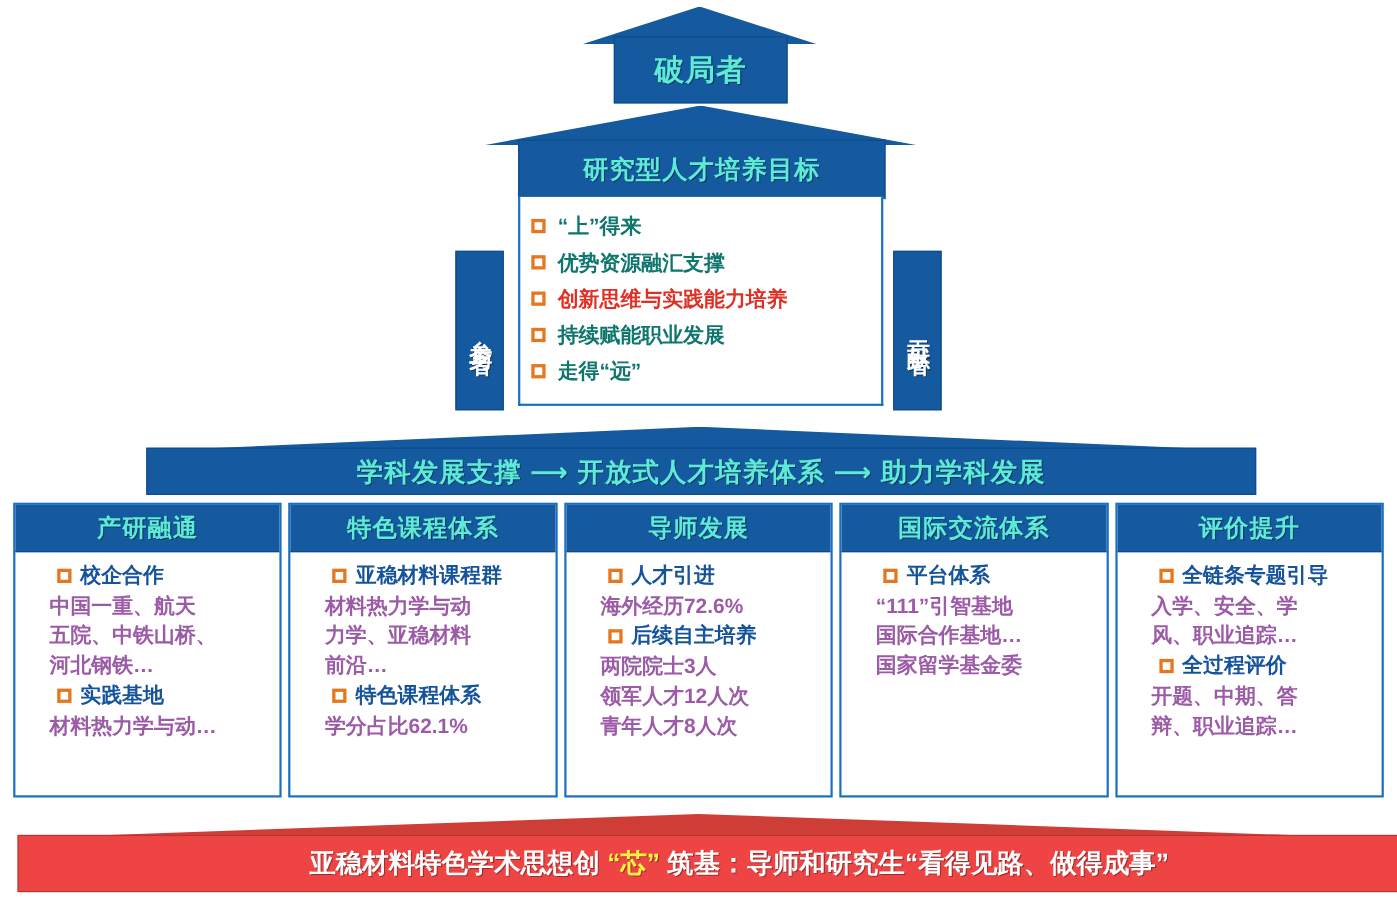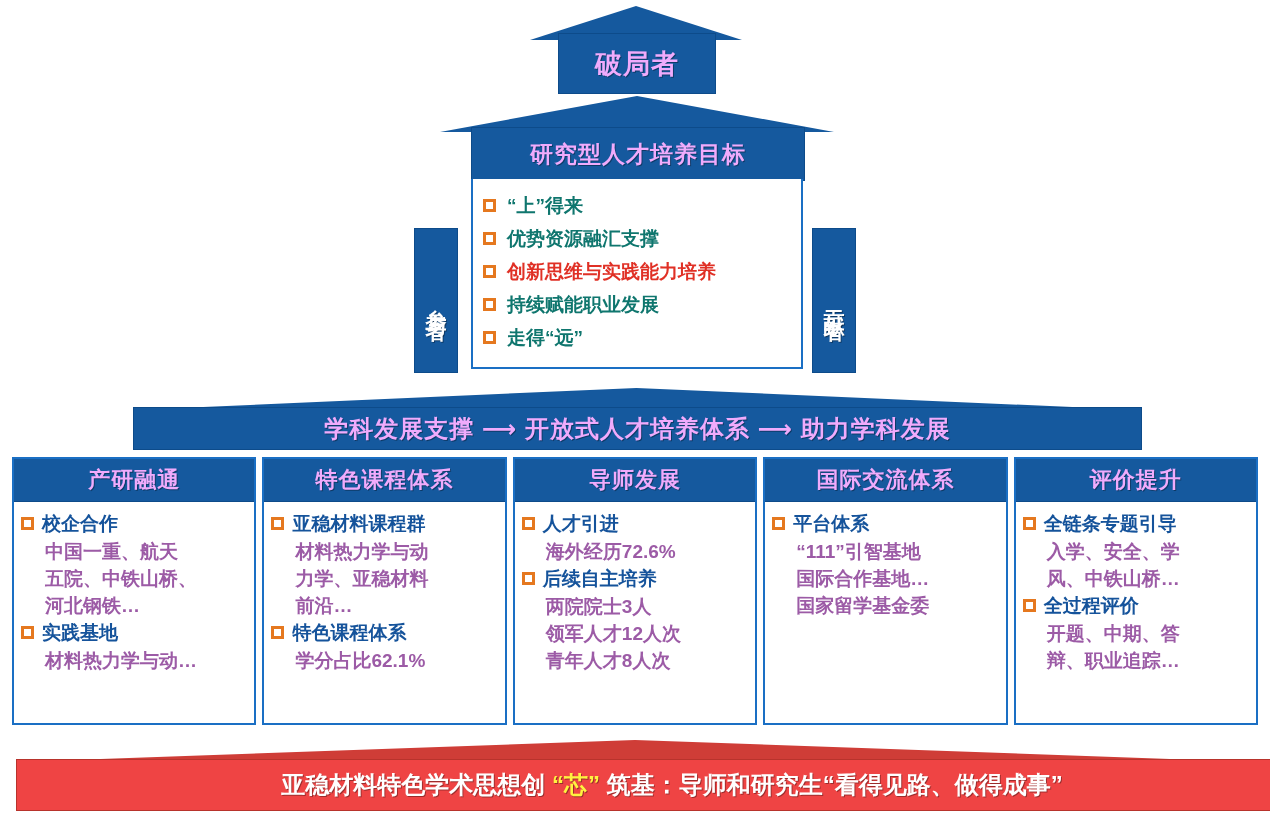--- a/index.html
+++ b/index.html
@@ -5,21 +5,21 @@
   html,body{margin:0;padding:0;background:#ffffff;}
   body{
     width:1270px;height:829px;position:relative;overflow:hidden;
     font-family:"Liberation Sans","DejaVu Sans",sans-serif;
   }
 
   
   .abs{position:absolute;}
   .ctr{display:flex;align-items:center;justify-content:center;}
   .hdr-txt{
-    color:#f0abfc;font-weight:bold;letter-spacing:1px;
+    color:#5eead4;font-weight:bold;letter-spacing:1px;
     text-shadow:1px 1px 0 rgba(0,0,0,.35);
   }
 
   
   #tier1-roof{
     left:530px;top:6px;width:212px;height:34px;
     background:#15599e;
     clip-path:polygon(50% 0%,100% 100%,0% 100%);
   }
   #tier1-box{
@@ -86,21 +86,21 @@
   .col{
     flex:1 1 0;display:flex;flex-direction:column;
     border:2px solid #1a6fc4;box-sizing:border-box;background:#fff;
   }
   .col-hdr{
     height:42px;background:#15599e;border-bottom:1px solid #0d4b8a;
     display:flex;align-items:center;justify-content:center;flex:0 0 42px;
   }
   .col-hdr span{font-size:22px;}
   .col-body{flex:1;padding:8px 4px 0 7px;}
-  .b-row{display:flex;align-items:flex-start;margin-bottom:1px;}
+  .b-row{display:flex;align-items:flex-start;margin-bottom:1px;margin-left:31px;}
   .b-row .sq{margin-top:7px;margin-right:8px;}
   .b-main{font-size:19px;font-weight:bold;color:#15539b;line-height:27px;white-space:nowrap;}
   .sub{
     font-size:19px;font-weight:bold;color:#9c5ba6;
     line-height:27px;padding-left:24px;white-space:nowrap;
   }
 
   
   #red-roof{
     left:16px;top:740px;width:1238px;height:22px;
@@ -245,21 +245,21 @@
   <div class="col">
     <div class="col-hdr">
       <span class="hdr-txt">评价提升</span>
     </div>
     <div class="col-body">
       <div class="b-row">
         <span class="sq"></span>
         <span class="b-main">全链条专题引导</span>
       </div>
       <div class="sub">入学、安全、学</div>
-      <div class="sub">风、中铁山桥…</div>
+      <div class="sub">风、职业追踪…</div>
       <div class="b-row">
         <span class="sq"></span>
         <span class="b-main">全过程评价</span>
       </div>
       <div class="sub">开题、中期、答</div>
       <div class="sub">辩、职业追踪…</div>
     </div>
   </div>
 
 </div>

